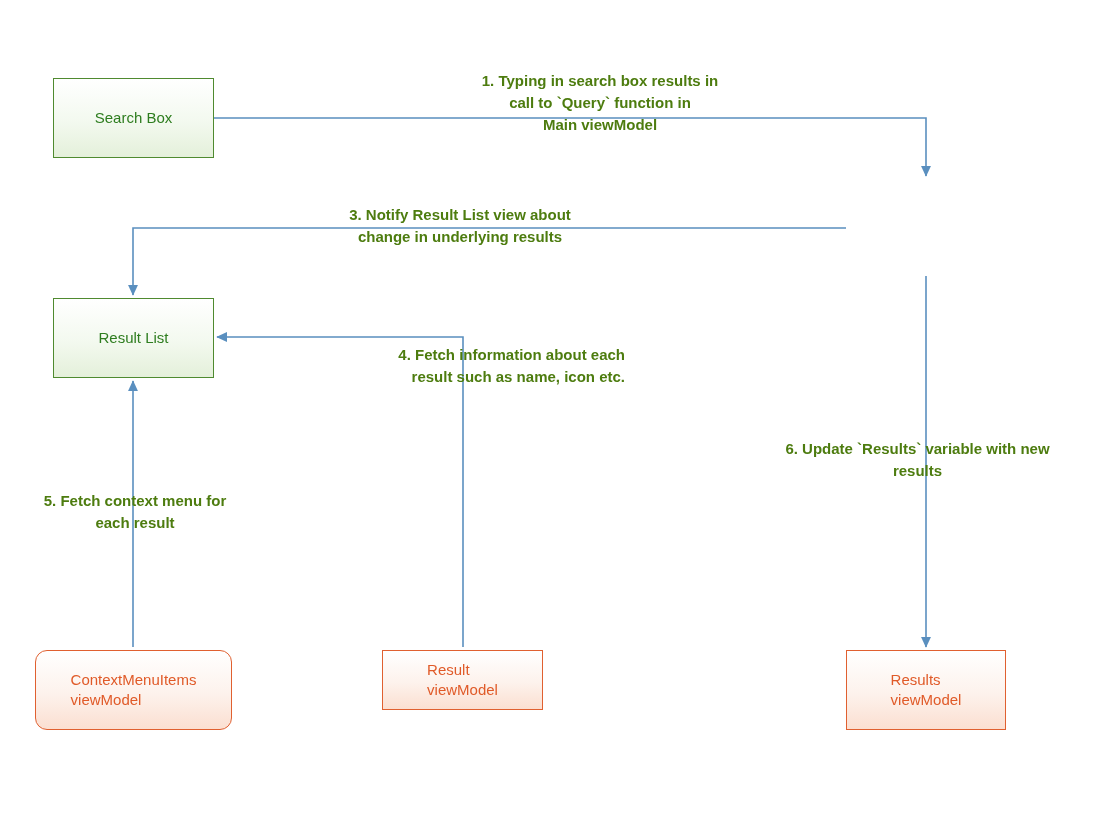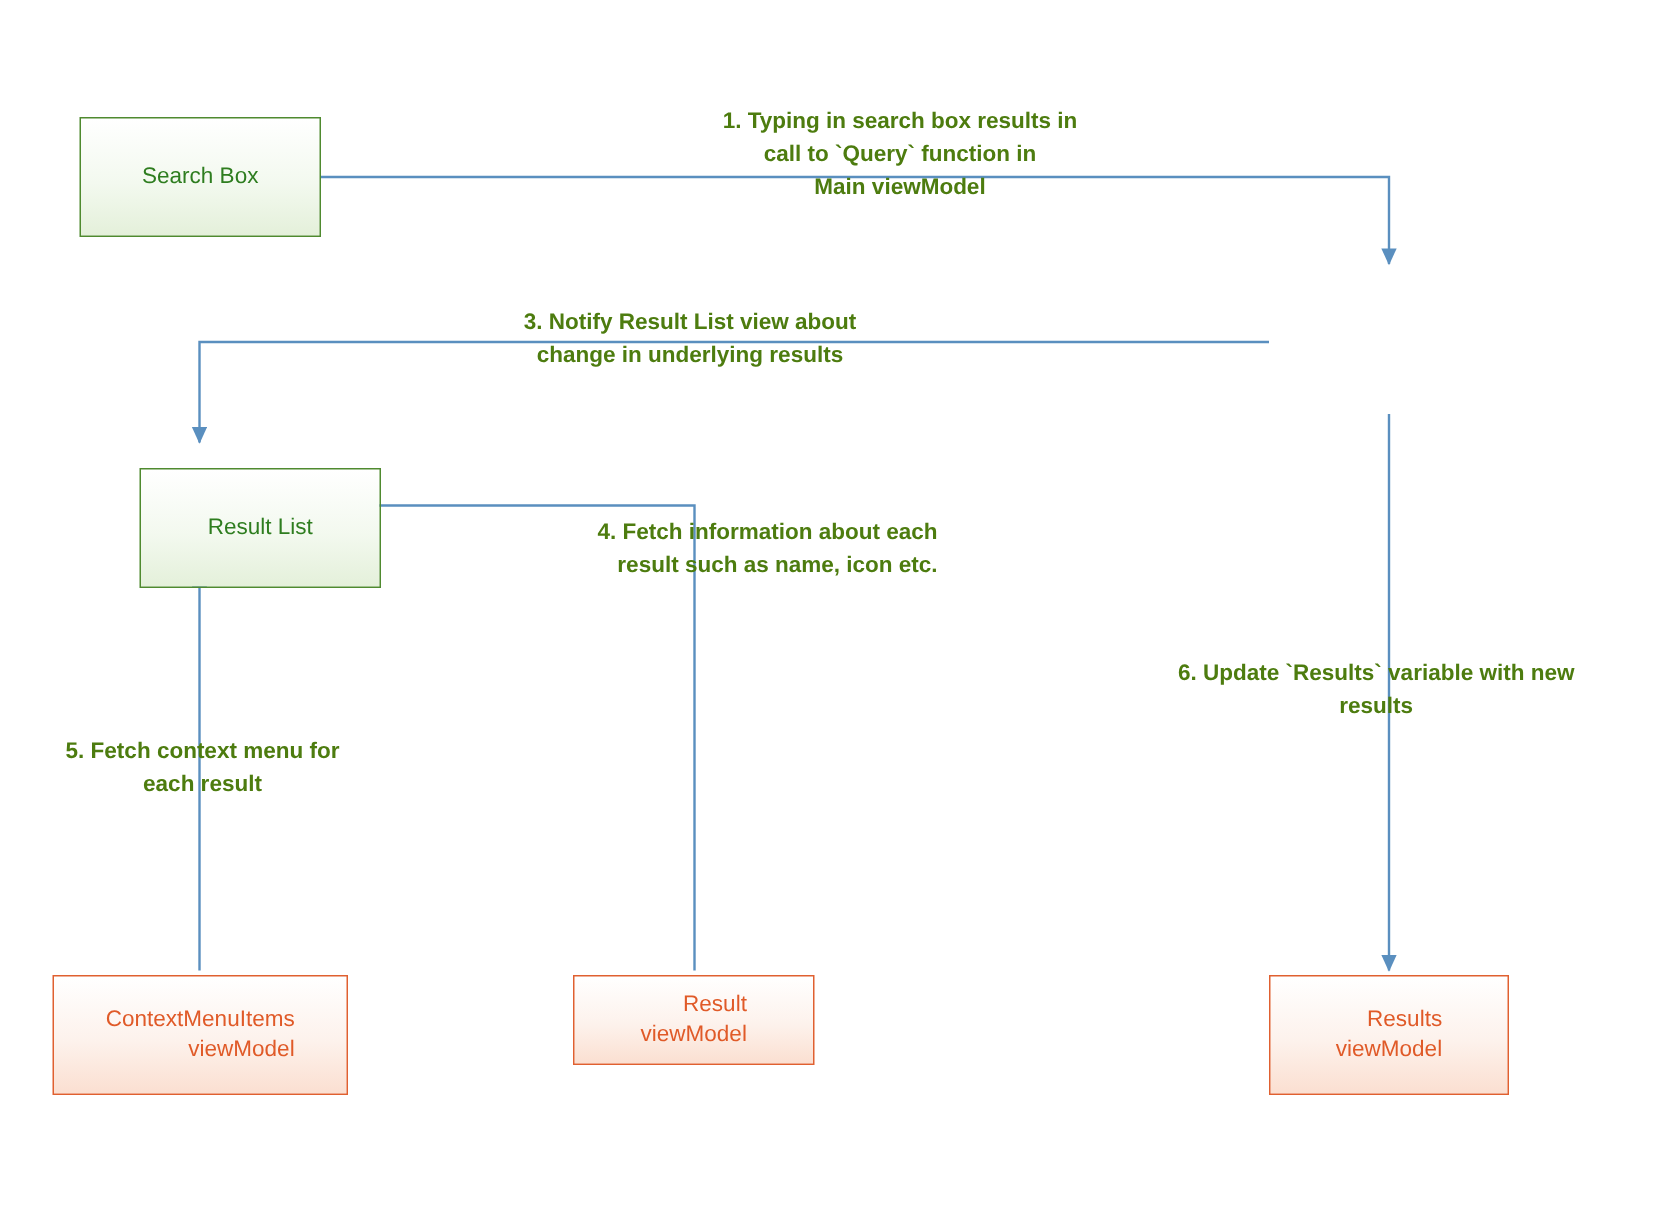--- a/index.html
+++ b/index.html
@@ -16,21 +16,21 @@
     height: 820px;
     overflow: hidden;
     background: #ffffff;
   }
   .node {
     position: absolute;
     box-sizing: border-box;
     display: flex;
     align-items: center;
     justify-content: center;
-    text-align: right;
+    text-align: left;
     font-size: 15px;
     line-height: 1.35;
     border-width: 1.5px;
     border-style: solid;
     white-space: pre-line;
   }
   .node.green {
     border-color: #4f8a2f;
     color: #2e7d1f;
     background: linear-gradient(to bottom, #ffffff 0%, #f3f9ef 55%, #e4f0da 100%);
@@ -81,25 +81,25 @@
 
       <path d="M133,647 L133,381" marker-end="url(#arrow)"></path>
     </g>
   </svg>
 
   <div class="node green" style="left:53px; top:78px; width:161px; height:80px;">
     <span>Search Box</span>
   </div>
 
 
-  <div class="node green" style="left:53px; top:312px; width:161px; height:80px;margin-left:40px;">
+  <div class="node green" style="left:53px; top:298px; width:161px; height:80px;">
     <span>Result List</span>
   </div>
 
-  <div class="node orange" style="left:35px; top:650px; width:197px; height:80px;">
+  <div class="node orange" style="left:35px; top:650px; width:197px; height:80px;border-radius:12px;">
     <span>ContextMenuItems
 viewModel</span>
   </div>
 
   <div class="node orange" style="left:382px; top:650px; width:161px; height:60px;">
     <span>Result
 viewModel</span>
   </div>
 
   <div class="node orange" style="left:846px; top:650px; width:160px; height:80px;">

